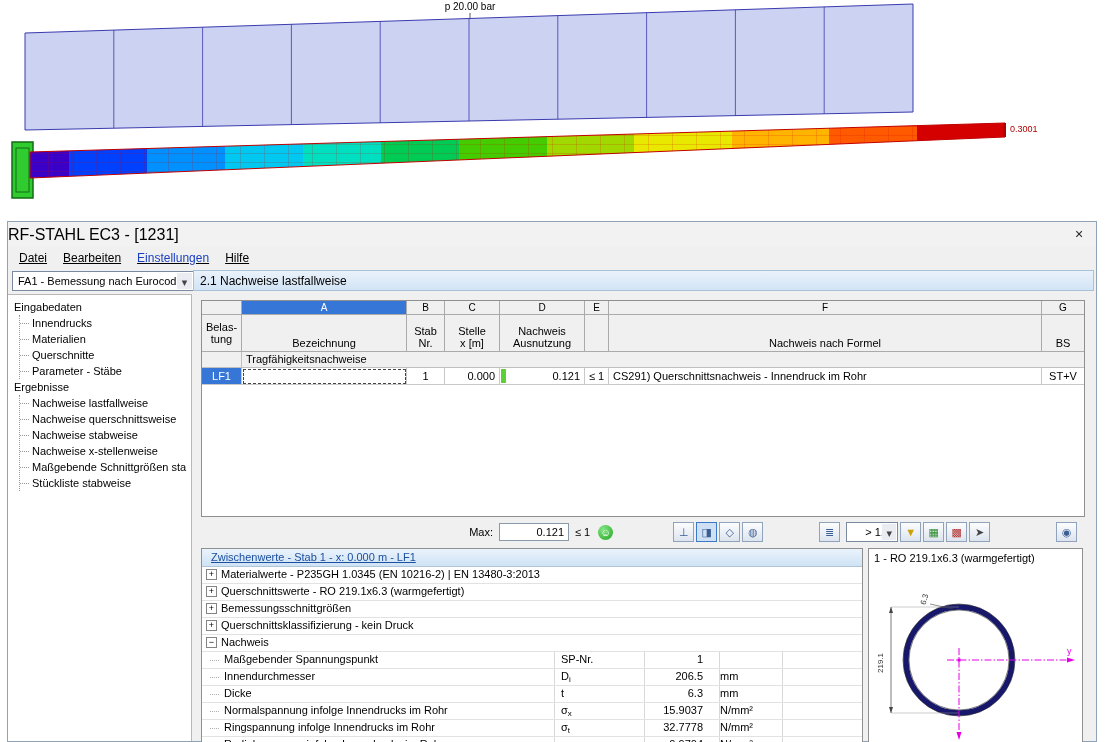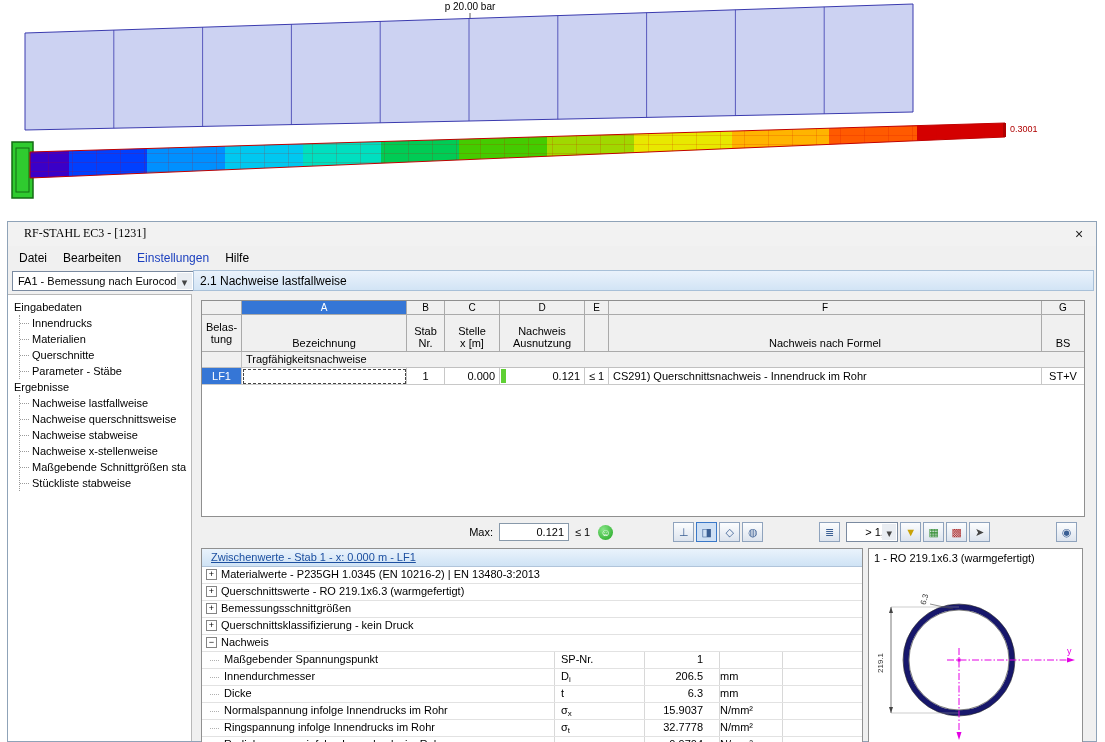--- a/index.html
+++ b/index.html
@@ -6,23 +6,23 @@
   body{width:1105px;height:742px;position:relative;background:#fff;
        font-family:"Liberation Sans",sans-serif;font-size:11px;color:#000;overflow:hidden;}
 
   
   .viz{position:absolute;left:0;top:0;width:1105px;height:220px;}
 
   
   .app{position:absolute;left:7px;top:221px;width:1090px;height:521px;background:#f0f0f0;
        border:1px solid #8fa3b8;box-sizing:border-box;}
   .titlebar{position:absolute;left:0;top:0;right:0;height:24px;background:#f2f2f2;}
-  .title{position:absolute;left:16px;top:4px;font-size:12px;font-family:Liberation Serif, serif;}
+  .title{position:absolute;left:0;top:4px;font-size:16px;}
   .close-btn{position:absolute;right:0;top:0;width:34px;height:24px;text-align:center;line-height:24px;font-size:14px;color:#222;}
-  .menubar{position:absolute;left:0;top:24px;right:7px;height:24px;display:flex;align-items:center;padding-left:3px;}
+  .menubar{position:absolute;left:0;top:24px;right:7px;height:24px;display:flex;align-items:center;padding-left:3px;text-decoration:underline;}
   .menu-item{padding:3px 8px;font-size:12px;}
   .menu-item.accent{color:#1b3fbe;}
 
   .toolbar{position:absolute;left:0;top:48px;right:0;height:24px;}
   .combo{position:absolute;left:4px;top:1px;width:182px;height:20px;background:#fff;border:1px solid #7a8aa0;
          box-sizing:border-box;line-height:18px;padding-left:5px;white-space:nowrap;overflow:hidden;}
   .combo .arrow{position:absolute;right:1px;top:1px;width:15px;height:16px;text-align:center;color:#444;background:#e9edf2;}
   .section-title{position:absolute;left:185px;right:2px;top:0;height:21px;line-height:21px;
          background:linear-gradient(#eaf2fb,#d2e4f5);border:1px solid #a8c0d8;box-sizing:border-box;
          padding-left:6px;font-size:12px;}

